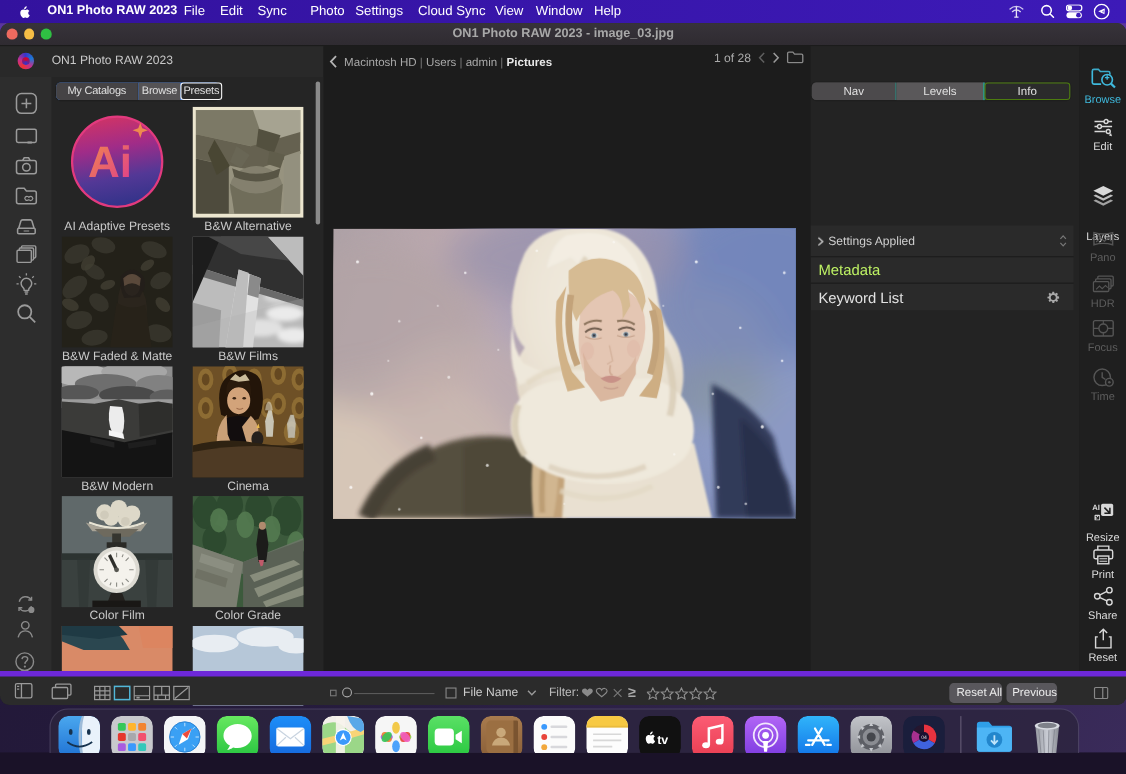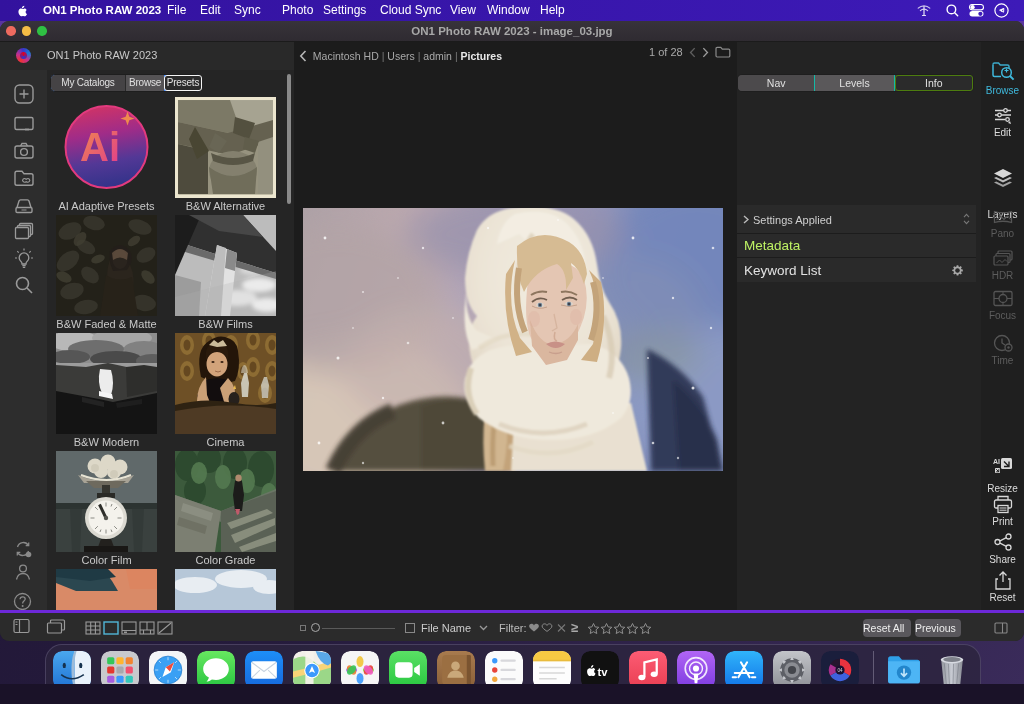--- a/index.html
+++ b/index.html
@@ -38,22 +38,22 @@
 
 #rpanel{position:absolute;top:21px;left:737px;width:244px;height:589px;background:#232323}
 #rtabs{position:absolute;top:32px;left:0;width:237px;height:18px;background:#3a3a3a;border:1px solid #1e1e1e;border-radius:5px;display:flex;font-size:10.5px;color:#e0e0e0;white-space:nowrap}
 #rcontent{position:absolute;top:53px;left:0;width:239px;height:108px;background:#282828}
 .rrow{position:absolute;left:0;width:239px;background:#2a2a2a;color:#ddd}
 .rdiv{position:absolute;left:0;width:239px;height:1px;background:#1c1c1c}
 
 #rrail{position:absolute;top:21px;left:981px;width:43px;height:589px;background:#1f1f1f}
 .rmod{position:absolute;width:43px;text-align:center;font-size:10px}
 
-#btoolbar{position:absolute;top:589px;left:0;width:1024px;height:31px;background:#2b2b2b;border-top:3px solid #6d28d9}
-.btn{position:absolute;top:6px;height:18px;background:#59575c;border-radius:4px;color:#ededed;font-size:10.5px;line-height:18px;text-align:left}
+#btoolbar{position:absolute;top:589px;left:0;width:1024px;height:31px;background:#2b2b2b;border-top:5px solid #6d28d9}
+.btn{position:absolute;top:6px;height:18px;background:#59575c;border-radius:4px;color:#ededed;font-size:10.5px;line-height:18px;text-align:right}
 
 #dock{position:absolute;left:45px;top:644px;width:936px;height:58px;background:rgba(44,37,62,0.82);border:1px solid rgba(160,150,190,0.25);border-radius:17px}
 .dicon{position:absolute;top:6px;width:38px;height:38px;border-radius:9px}
 .ddot{position:absolute;top:51px;width:3px;height:3px;border-radius:50%;background:#bdb3cc}
 </style></head>
 <body>
 <div id="screen">
   <div id="menubar">
     <svg style="position:absolute;left:18px;top:4px" width="13" height="14" viewBox="0 0 13 14">
         <path fill="#fff" d="M6.3 3.6c.6-.8 1.6-1.3 2.5-1.3.1 1-.3 1.9-.9 2.6-.6.7-1.5 1.2-2.5 1.1-.1-.9.4-1.8.9-2.4zM9.9 6.3c-1.3 0-2.3.8-2.9.8-.7 0-1.6-.7-2.7-.7C2.9 6.4 1.6 7.3 1 8.7c-1 2.4 0 5.5 1.5 7 .6.7 1.3 1.5 2.2 1.4.9 0 1.2-.6 2.3-.6s1.4.6 2.3.6c1 0 1.6-.8 2.2-1.5.7-.9 1-1.7 1-1.8-.1 0-1.9-.7-1.9-2.8 0-1.7 1.4-2.5 1.5-2.6-.8-1.2-2.1-2.1-2.2-2.1z" transform="scale(0.72)"></path>

